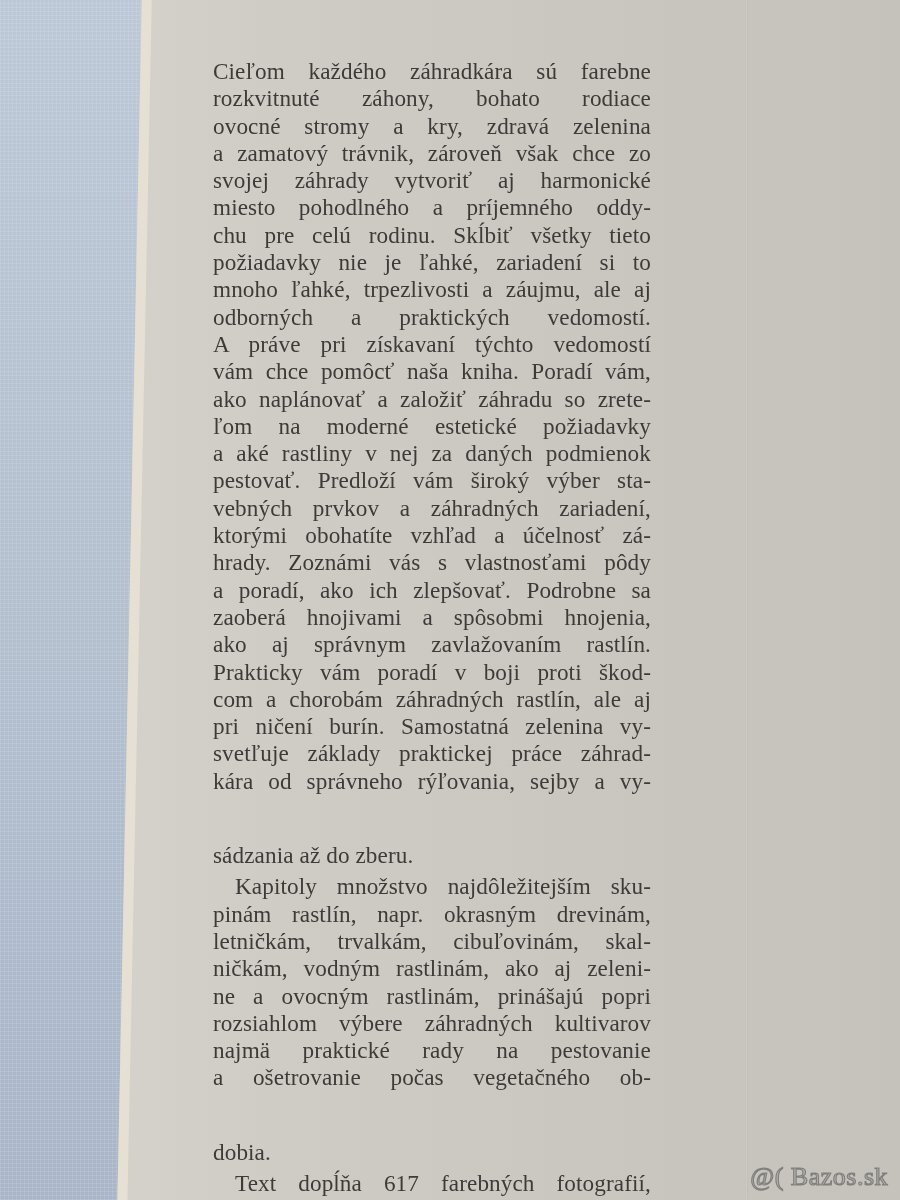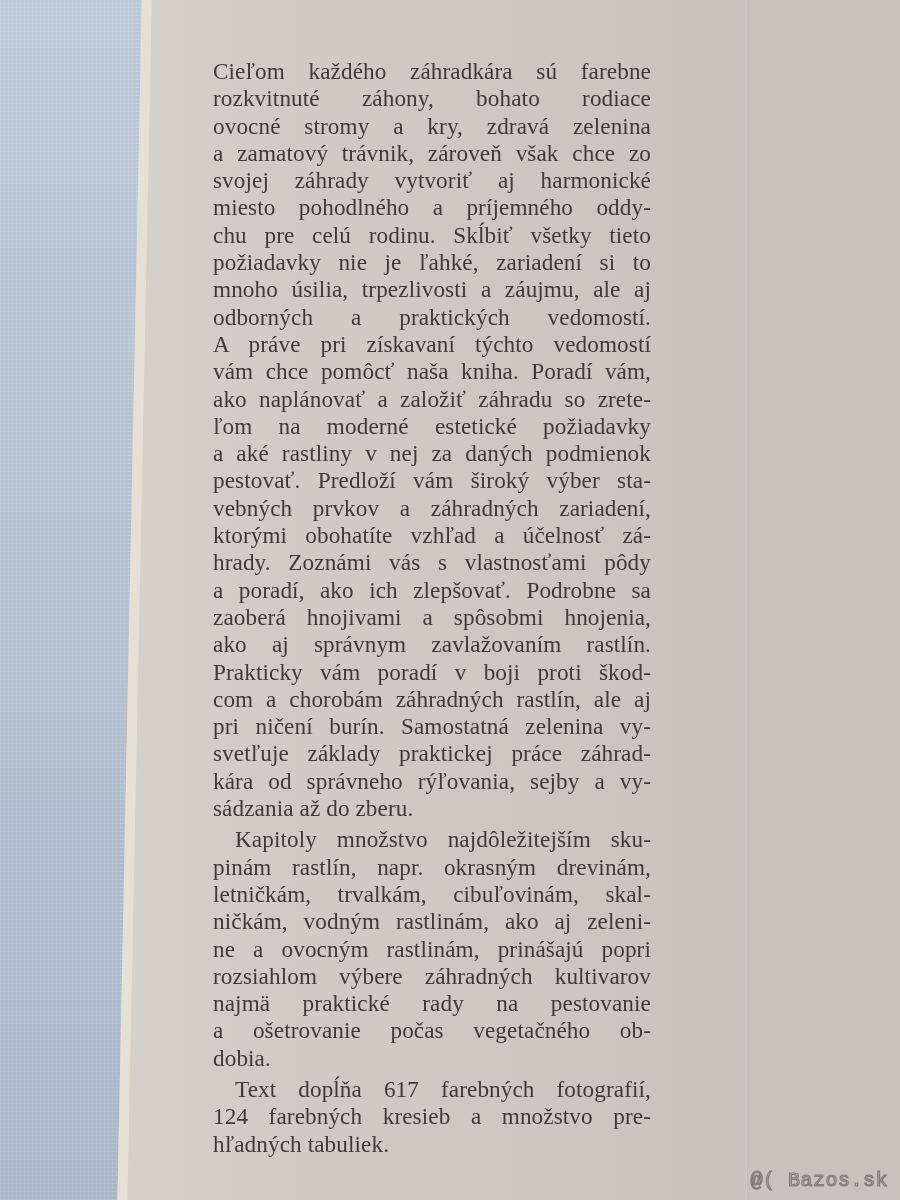--- a/index.html
+++ b/index.html
@@ -62,30 +62,31 @@
     }
     .line {
       display: block;
       white-space: nowrap;
       text-align: justify;
       text-align-last: justify;
       height: 27.3px;
     }
     .line.last {
       text-align-last: left;
+      margin-top: 47px;
     }
     .line.indent {
       padding-left: 22px;
     }
     .watermark {
       position: absolute;
       right: 12px;
       bottom: 8px;
-      font-family: Liberation Mono, monospace;
-      font-size: 20px;
+      font-family: Liberation Serif, serif;
+      font-size: 26px;
       color: rgba(150,148,145,0.35);
       -webkit-text-stroke: 1.2px rgba(110,108,105,0.75);
       letter-spacing: 0.5px;
       margin-left: 17px;
     }
   </style>
 </head>
 <body>
 
 <div class="cloth"></div>
@@ -96,21 +97,21 @@
 <div class="text-block">
   <div class="para">
     <span class="line">Cieľom každého záhradkára sú farebne</span>
     <span class="line">rozkvitnuté záhony, bohato rodiace</span>
     <span class="line">ovocné stromy a kry, zdravá zelenina</span>
     <span class="line">a zamatový trávnik, zároveň však chce zo</span>
     <span class="line">svojej záhrady vytvoriť aj harmonické</span>
     <span class="line">miesto pohodlného a príjemného oddy-</span>
     <span class="line">chu pre celú rodinu. Skĺbiť všetky tieto</span>
     <span class="line">požiadavky nie je ľahké, zariadení si to</span>
-    <span class="line">mnoho úsilia, trpezlivosti a záujmu, ale aj</span>
+    <span class="line">mnoho ľahké, trpezlivosti a záujmu, ale aj</span>
     <span class="line">odborných a praktických vedomostí.</span>
     <span class="line">A práve pri získavaní týchto vedomostí</span>
     <span class="line">vám chce pomôcť naša kniha. Poradí vám,</span>
     <span class="line">ako naplánovať a založiť záhradu so zrete-</span>
     <span class="line">ľom na moderné estetické požiadavky</span>
     <span class="line">a aké rastliny v nej za daných podmienok</span>
     <span class="line">pestovať. Predloží vám široký výber sta-</span>
     <span class="line">vebných prvkov a záhradných zariadení,</span>
     <span class="line">ktorými obohatíte vzhľad a účelnosť zá-</span>
     <span class="line">hrady. Zoznámi vás s vlastnosťami pôdy</span>

